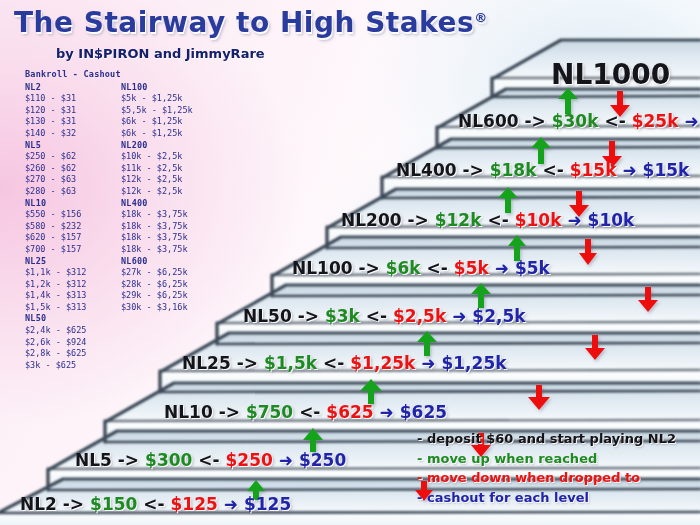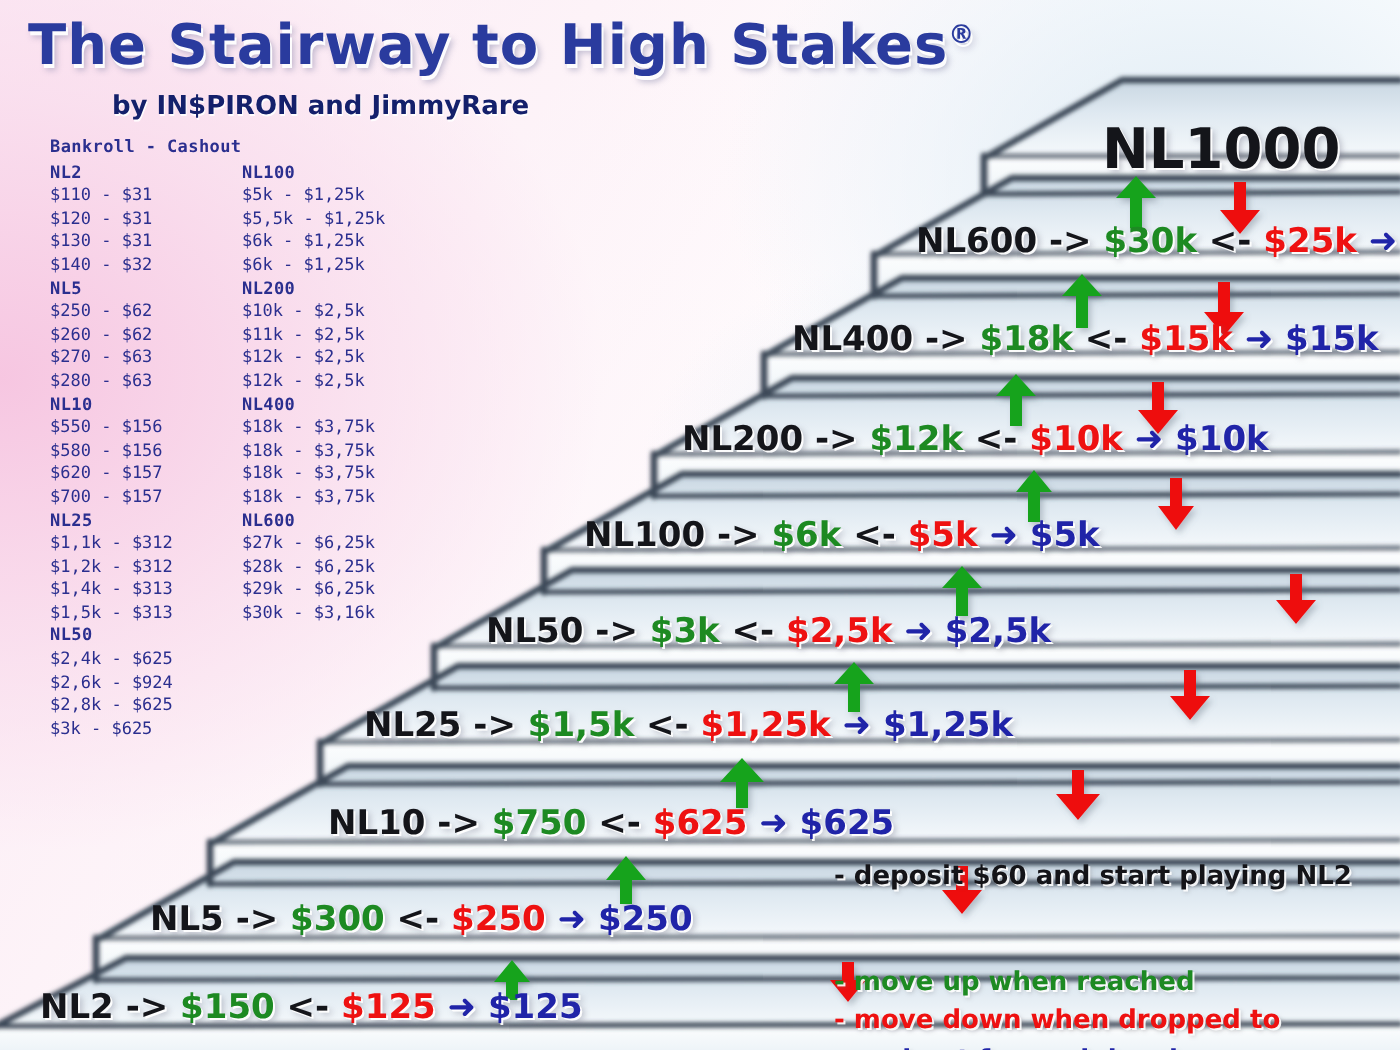--- a/index.html
+++ b/index.html
@@ -81,21 +81,21 @@
   .step-label .cashsep { color:#2024a8; font-weight:bold; }
 
   
   #legend {
     position:absolute; left:417px; top:429px;
     font-family:"DejaVu Sans", sans-serif;
     font-size:13px; font-weight:bold; line-height:19.5px;
     text-shadow: 1px 1px 0 rgba(255,255,255,0.9), 1.5px 1.5px 2px rgba(120,120,130,0.35);
   }
   #legend .l0 { color:#141418; }
-  #legend .l1 { color:#1d8a22;margin-top:33px; }
+  #legend .l1 { color:#1d8a22; }
   #legend .l2 { color:#ee1111; }
   #legend .l3 { color:#2024a8; }
   .lg-row { white-space:nowrap; }
 </style>
 </head>
 <body>
 
 <div id="root">
 
   <div class="sky"></div>
@@ -290,21 +290,21 @@
         <div>
           <div class="bk-group-name">NL5</div>
           <div class="bk-row">$250 - $62</div>
           <div class="bk-row">$260 - $62</div>
           <div class="bk-row">$270 - $63</div>
           <div class="bk-row">$280 - $63</div>
         </div>
         <div>
           <div class="bk-group-name">NL10</div>
           <div class="bk-row">$550 - $156</div>
-          <div class="bk-row">$580 - $156</div>
+          <div class="bk-row">$580 - $232</div>
           <div class="bk-row">$620 - $157</div>
           <div class="bk-row">$700 - $157</div>
         </div>
         <div>
           <div class="bk-group-name">NL25</div>
           <div class="bk-row">$1,1k - $312</div>
           <div class="bk-row">$1,2k - $312</div>
           <div class="bk-row">$1,4k - $313</div>
           <div class="bk-row">$1,5k - $313</div>
         </div>

